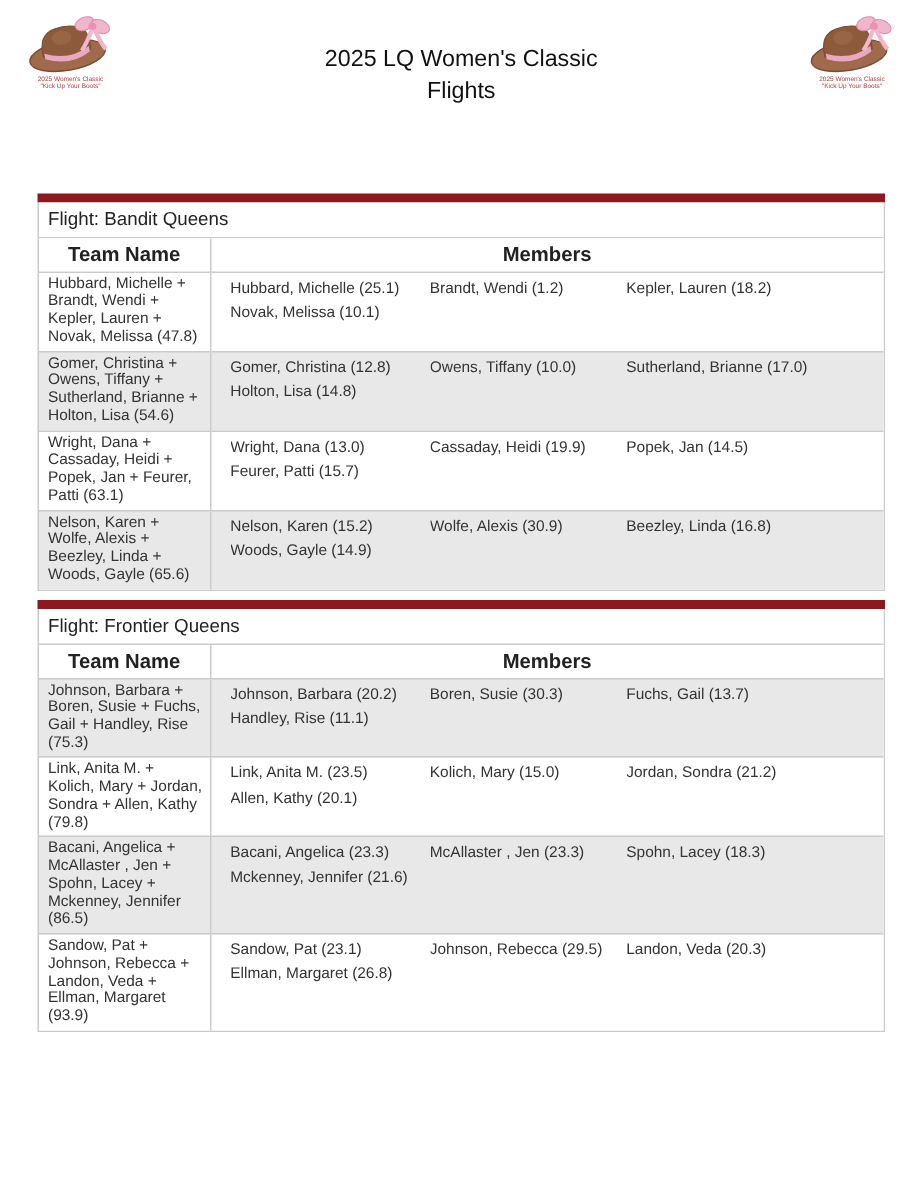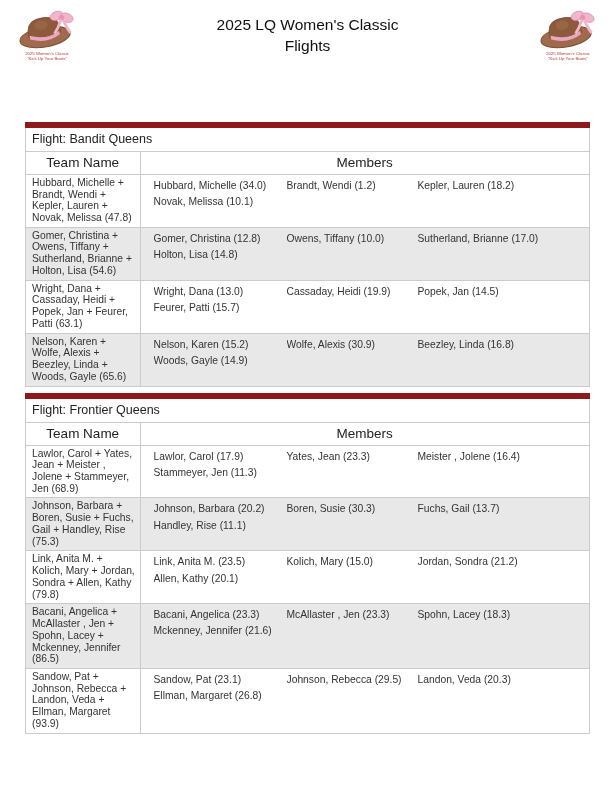--- a/index.html
+++ b/index.html
@@ -34,21 +34,21 @@
     transform-origin: center top;
     white-space: nowrap;
   }
   .page-title {
     flex: 1 1 auto;
     text-align: center;
     font-size: 15.5px;
     font-weight: 400;
     line-height: 1.38;
     color: #111;
-    margin-top: 7px;
+    margin-top: 22px;
   }
 
   
   .main { padding: 0 25px; margin-top: 57px; }
 
   .flight-section { margin-bottom: 6px; }
   .flight-bar {
     height: 6px;
     background: var(--flight_bar, #8e191d);
   }
@@ -66,21 +66,21 @@
 
   table.flight-table {
     width: 100%;
     border-collapse: collapse;
     table-layout: fixed;
     background: #fff;
   }
   col.col-team { width: 114px; }
 
   th {
-    font-weight: 400;
+    font-weight: 700;
     font-size: 13.5px;
     color: #222;
     text-align: center;
     padding: 3px 4px 4px 4px;
     border-bottom: 1px solid var(--border, #cbcbcb);
     background: #fff;
   }
   th.th-team { border-right: 1px solid var(--border, #cbcbcb); }
 
   tr.team-row td { border-top: 1px solid var(--border, #cbcbcb); vertical-align: top; }
@@ -177,21 +177,21 @@
             <tr>
               <th class="th-team">Team Name</th>
               <th class="th-members">Members</th>
             </tr>
           </thead>
           <tbody>
             <tr class="team-row">
               <td class="team-cell">Hubbard, Michelle + Brandt, Wendi + Kepler, Lauren + Novak, Melissa (47.8)</td>
               <td class="members-cell">
                   <div class="members-grid">
-                <span class="member">Hubbard, Michelle (34.0)</span>
+                <span class="member">Hubbard, Michelle (25.1)</span>
                 <span class="member">Brandt, Wendi (1.2)</span>
                 <span class="member">Kepler, Lauren (18.2)</span>
                 <span class="member">Novak, Melissa (10.1)</span>
               </div>
                 </td>
             </tr>
             <tr class="team-row alt">
               <td class="team-cell">Gomer, Christina + Owens, Tiffany + Sutherland, Brianne + Holton, Lisa (54.6)</td>
               <td class="members-cell">
                   <div class="members-grid">
@@ -238,31 +238,20 @@
               <col class="col-team">
               <col>
             </colgroup>
           <thead>
             <tr>
               <th class="th-team">Team Name</th>
               <th class="th-members">Members</th>
             </tr>
           </thead>
           <tbody>
-            <tr class="team-row">
-              <td class="team-cell">Lawlor, Carol + Yates, Jean + Meister , Jolene + Stammeyer, Jen (68.9)</td>
-              <td class="members-cell">
-                  <div class="members-grid">
-                <span class="member">Lawlor, Carol (17.9)</span>
-                <span class="member">Yates, Jean (23.3)</span>
-                <span class="member">Meister , Jolene (16.4)</span>
-                <span class="member">Stammeyer, Jen (11.3)</span>
-              </div>
-                </td>
-            </tr>
             <tr class="team-row alt">
               <td class="team-cell">Johnson, Barbara + Boren, Susie + Fuchs, Gail + Handley, Rise (75.3)</td>
               <td class="members-cell">
                   <div class="members-grid">
                 <span class="member">Johnson, Barbara (20.2)</span>
                 <span class="member">Boren, Susie (30.3)</span>
                 <span class="member">Fuchs, Gail (13.7)</span>
                 <span class="member">Handley, Rise (11.1)</span>
               </div>
                 </td>

